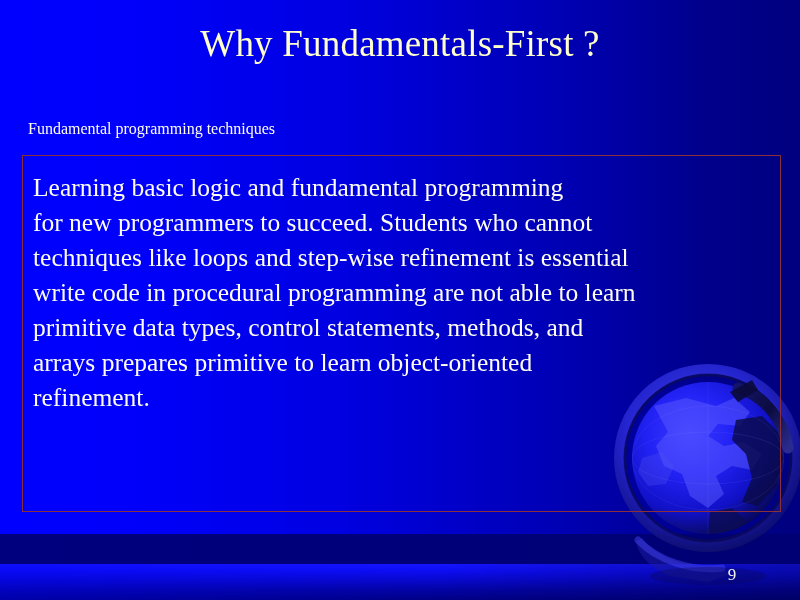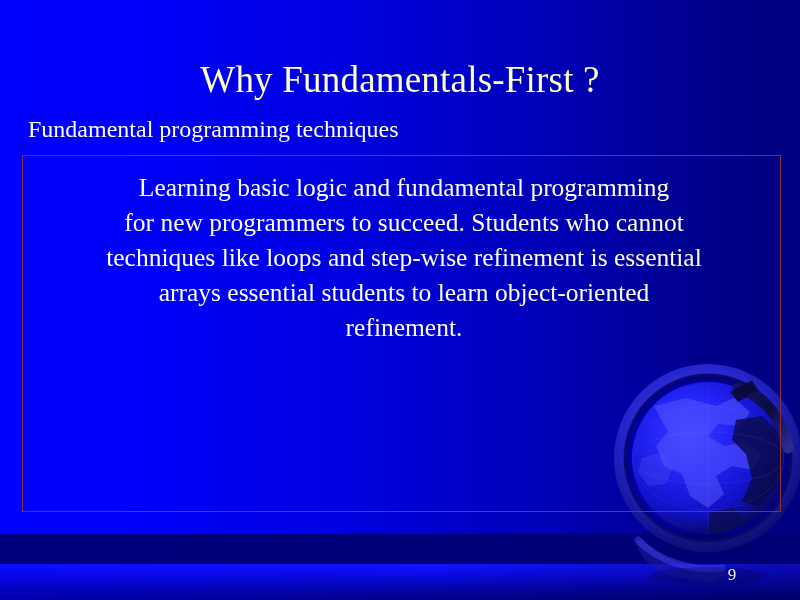--- a/index.html
+++ b/index.html
@@ -64,30 +64,29 @@
     position: absolute;
     left: 0;
     right: 0;
     top: 22px;
     text-align: center;
     color: #ffffcc;
     font-size: 37px;
     line-height: 44px;
     letter-spacing: 0.2px;
     white-space: nowrap;
-    margin-top: 36px;
   }
 
   
   .subtitle {
     position: absolute;
     left: 28px;
     top: 114px;
     color: #fdfdf2;
-    font-size: 24px;
+    font-size: 16px;
     line-height: 30px;
     white-space: nowrap;
   }
 
   
   .body-box {
     position: absolute;
     left: 22px;
     top: 155px;
     width: 759px;
@@ -97,21 +96,21 @@
   }
   .body-text {
     position: absolute;
     left: 33px;
     top: 170px;
     width: 742px;
     color: #fdfdf2;
     font-size: 25.5px;
     line-height: 35px;
   }
-  .body-text .ln { display: block; white-space: nowrap; text-align: center; }
+  .body-text .ln { display: block; white-space: nowrap; }
 
   
   .page-number {
     position: absolute;
     left: 720px;
     top: 564px;
     width: 24px;
     text-align: center;
     color: #f2f2f2;
     font-size: 17px;
@@ -181,19 +180,21 @@
   <div class="title">Why Fundamentals-First ?</div>
 
   <div class="subtitle">Fundamental programming techniques</div>
 
   <div class="body-box"></div>
 
   <div class="body-text">
     <span class="ln">Learning basic logic and fundamental programming</span>
     <span class="ln">for new programmers to succeed. Students who cannot</span>
     <span class="ln">techniques like loops and step-wise refinement is essential</span>
-    <span class="ln">arrays essential students to learn object-oriented</span>
+    <span class="ln">write code in procedural programming are not able to learn</span>
+    <span class="ln">primitive data types, control statements, methods, and</span>
+    <span class="ln">arrays prepares primitive to learn object-oriented</span>
     <span class="ln">refinement.</span>
   </div>
 
   <div class="page-number">9</div>
 
 </div>
 
 </body></html>

